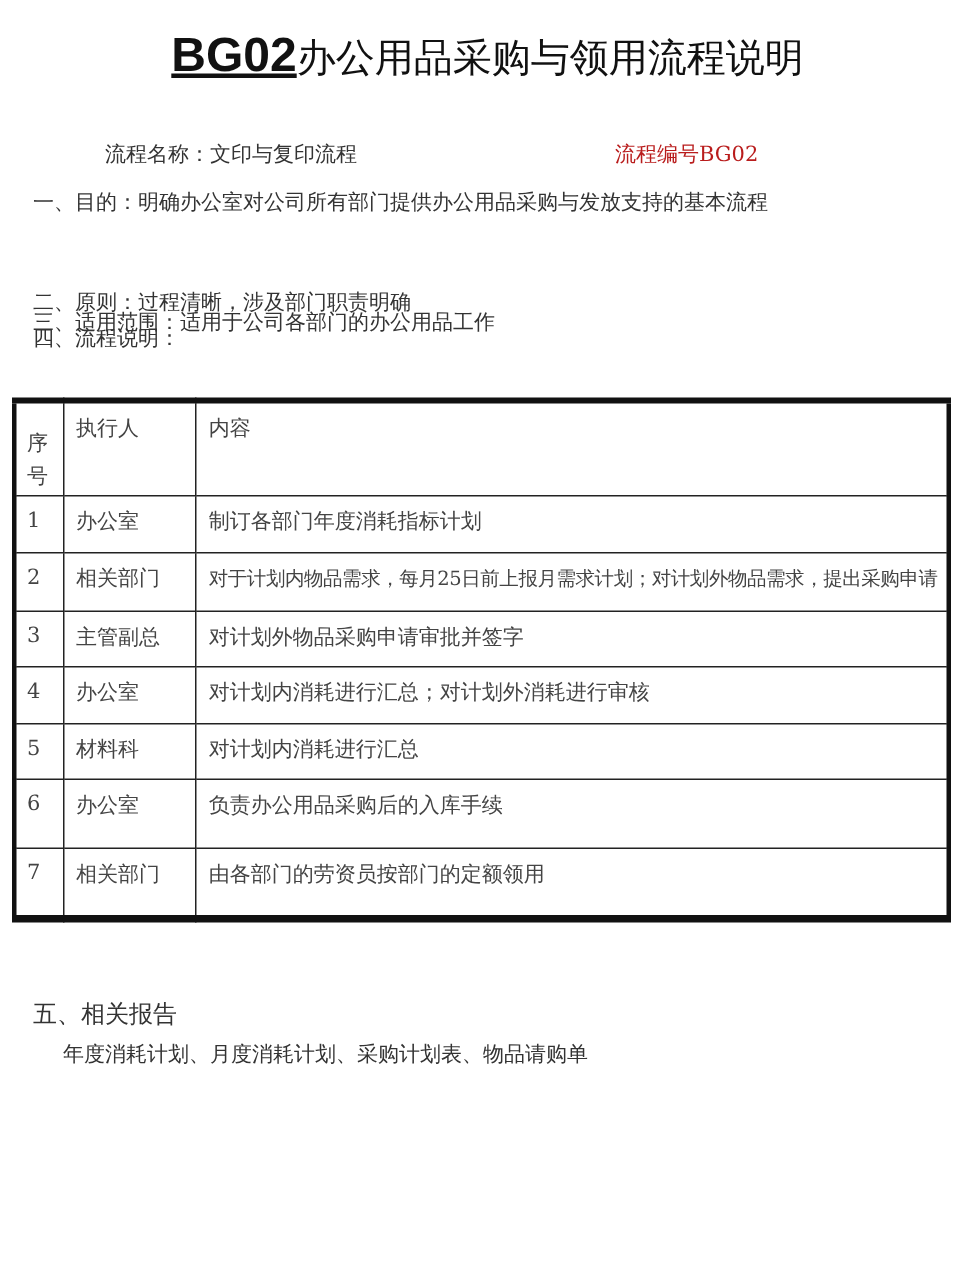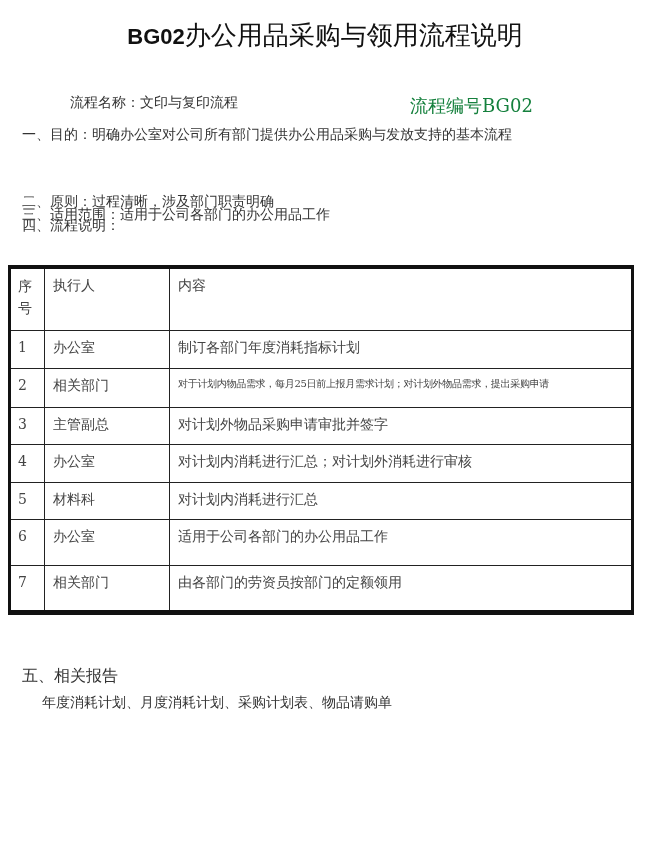--- a/index.html
+++ b/index.html
@@ -1,23 +1,23 @@
 <!DOCTYPE html>
 <html><head>
   <meta charset="utf-8">
   <style>
     html, body { margin: 0; padding: 0; background: #ffffff; }
     body { width: 650px; height: 850px; position: relative; overflow: hidden;
            font-family: "DejaVu Serif", "Liberation Serif", serif; color: #333; }
     .title { position: absolute; top: 18px; left: 0; width: 650px; text-align: center;
              font-size: 27px; color: #111; letter-spacing: 0px; }
-    .title .code { font-family: "Liberation Sans", sans-serif; font-weight: bold; font-size: 22px; }
+    .title .code { font-family: "Liberation Sans", sans-serif; font-weight: bold; font-size: 32px; text-decoration: underline; }
     .title .cn { font-family: "DejaVu Sans", sans-serif; font-weight: normal; font-size: 26px; text-align: right; }
     .line { position: absolute; left: 22px; font-size: 14px; color: #333; white-space: nowrap; }
-    .code-right { position: absolute; left: 410px; top: 94px; font-size: 18px; color: #15803d; }
+    .code-right { position: absolute; left: 410px; top: 94px; font-size: 14px; color: #b91c1c; }
     table { position: absolute; left: 8px; top: 265px; width: 626px; border-collapse: collapse;
             border: 3px solid #111; border-top: 4px solid #111; border-bottom: 5px solid #111; }
     td { border: 1.5px solid #222; font-size: 14px; color: #444; vertical-align: top;
          padding: 8px 6px 0 8px; box-sizing: border-box; }
     td.c0 { width: 35px; padding-left: 7px; }
     td.c1 { width: 125px; }
     .hdr td { height: 63px; }
     .hdr .c0 { line-height: 22px; padding-top: 6px; }
     .sec5 { position: absolute; left: 22px; top: 666px; font-size: 16px; color: #333; }
     .sec5-text { position: absolute; left: 42px; top: 694px; font-size: 14px; color: #333; }
@@ -33,53 +33,53 @@
 <div class="code-right">流程编号BG02</div>
 
 <div class="line" style="top:126px;">一、目的：明确办公室对公司所有部门提供办公用品采购与发放支持的基本流程</div>
 <div class="line" style="top:157px;margin-top:36px;">二、原则：过程清晰，涉及部门职责明确</div>
 <div class="line" style="top:187px;margin-top:19px;">三、适用范围：适用于公司各部门的办公用品工作</div>
 <div class="line" style="top:217px;">四、流程说明：</div>
 
 <table>
   <tbody>
       <tr class="hdr">
-    <td class="c0"><span style="display:inline-block;width:14px;word-break:break-all;">序号</span></td>
+    <td class="c0"><span style="display:inline-block;width:14px;word-break:break-all;margin-top:10px;">序号</span></td>
     <td class="c1">执行人</td>
     <td>内容</td>
   </tr>
   <tr style="height:38px;">
     <td class="c0">1</td>
     <td class="c1">办公室</td>
     <td>制订各部门年度消耗指标计划</td>
   </tr>
   <tr style="height:39px;">
     <td class="c0">2</td>
     <td class="c1">相关部门</td>
-    <td style="font-size:10px;white-space:nowrap;letter-spacing:-0.3px;">对于计划内物品需求，每月25日前上报月需求计划；对计划外物品需求，提出采购申请</td>
+    <td style="font-size:13px;white-space:nowrap;letter-spacing:-0.3px;">对于计划内物品需求，每月25日前上报月需求计划；对计划外物品需求，提出采购申请</td>
   </tr>
   <tr style="height:37px;">
     <td class="c0">3</td>
     <td class="c1">主管副总</td>
     <td>对计划外物品采购申请审批并签字</td>
   </tr>
   <tr style="height:38px;">
     <td class="c0">4</td>
     <td class="c1">办公室</td>
     <td>对计划内消耗进行汇总；对计划外消耗进行审核</td>
   </tr>
   <tr style="height:37px;">
     <td class="c0">5</td>
     <td class="c1">材料科</td>
     <td>对计划内消耗进行汇总</td>
   </tr>
   <tr style="height:46px;">
     <td class="c0">6</td>
     <td class="c1">办公室</td>
-    <td>适用于公司各部门的办公用品工作</td>
+    <td>负责办公用品采购后的入库手续</td>
   </tr>
   <tr style="height:47px;">
     <td class="c0">7</td>
     <td class="c1">相关部门</td>
     <td>由各部门的劳资员按部门的定额领用</td>
   </tr>
 </tbody>
   </table>
 
 <div class="sec5">五、相关报告</div>

